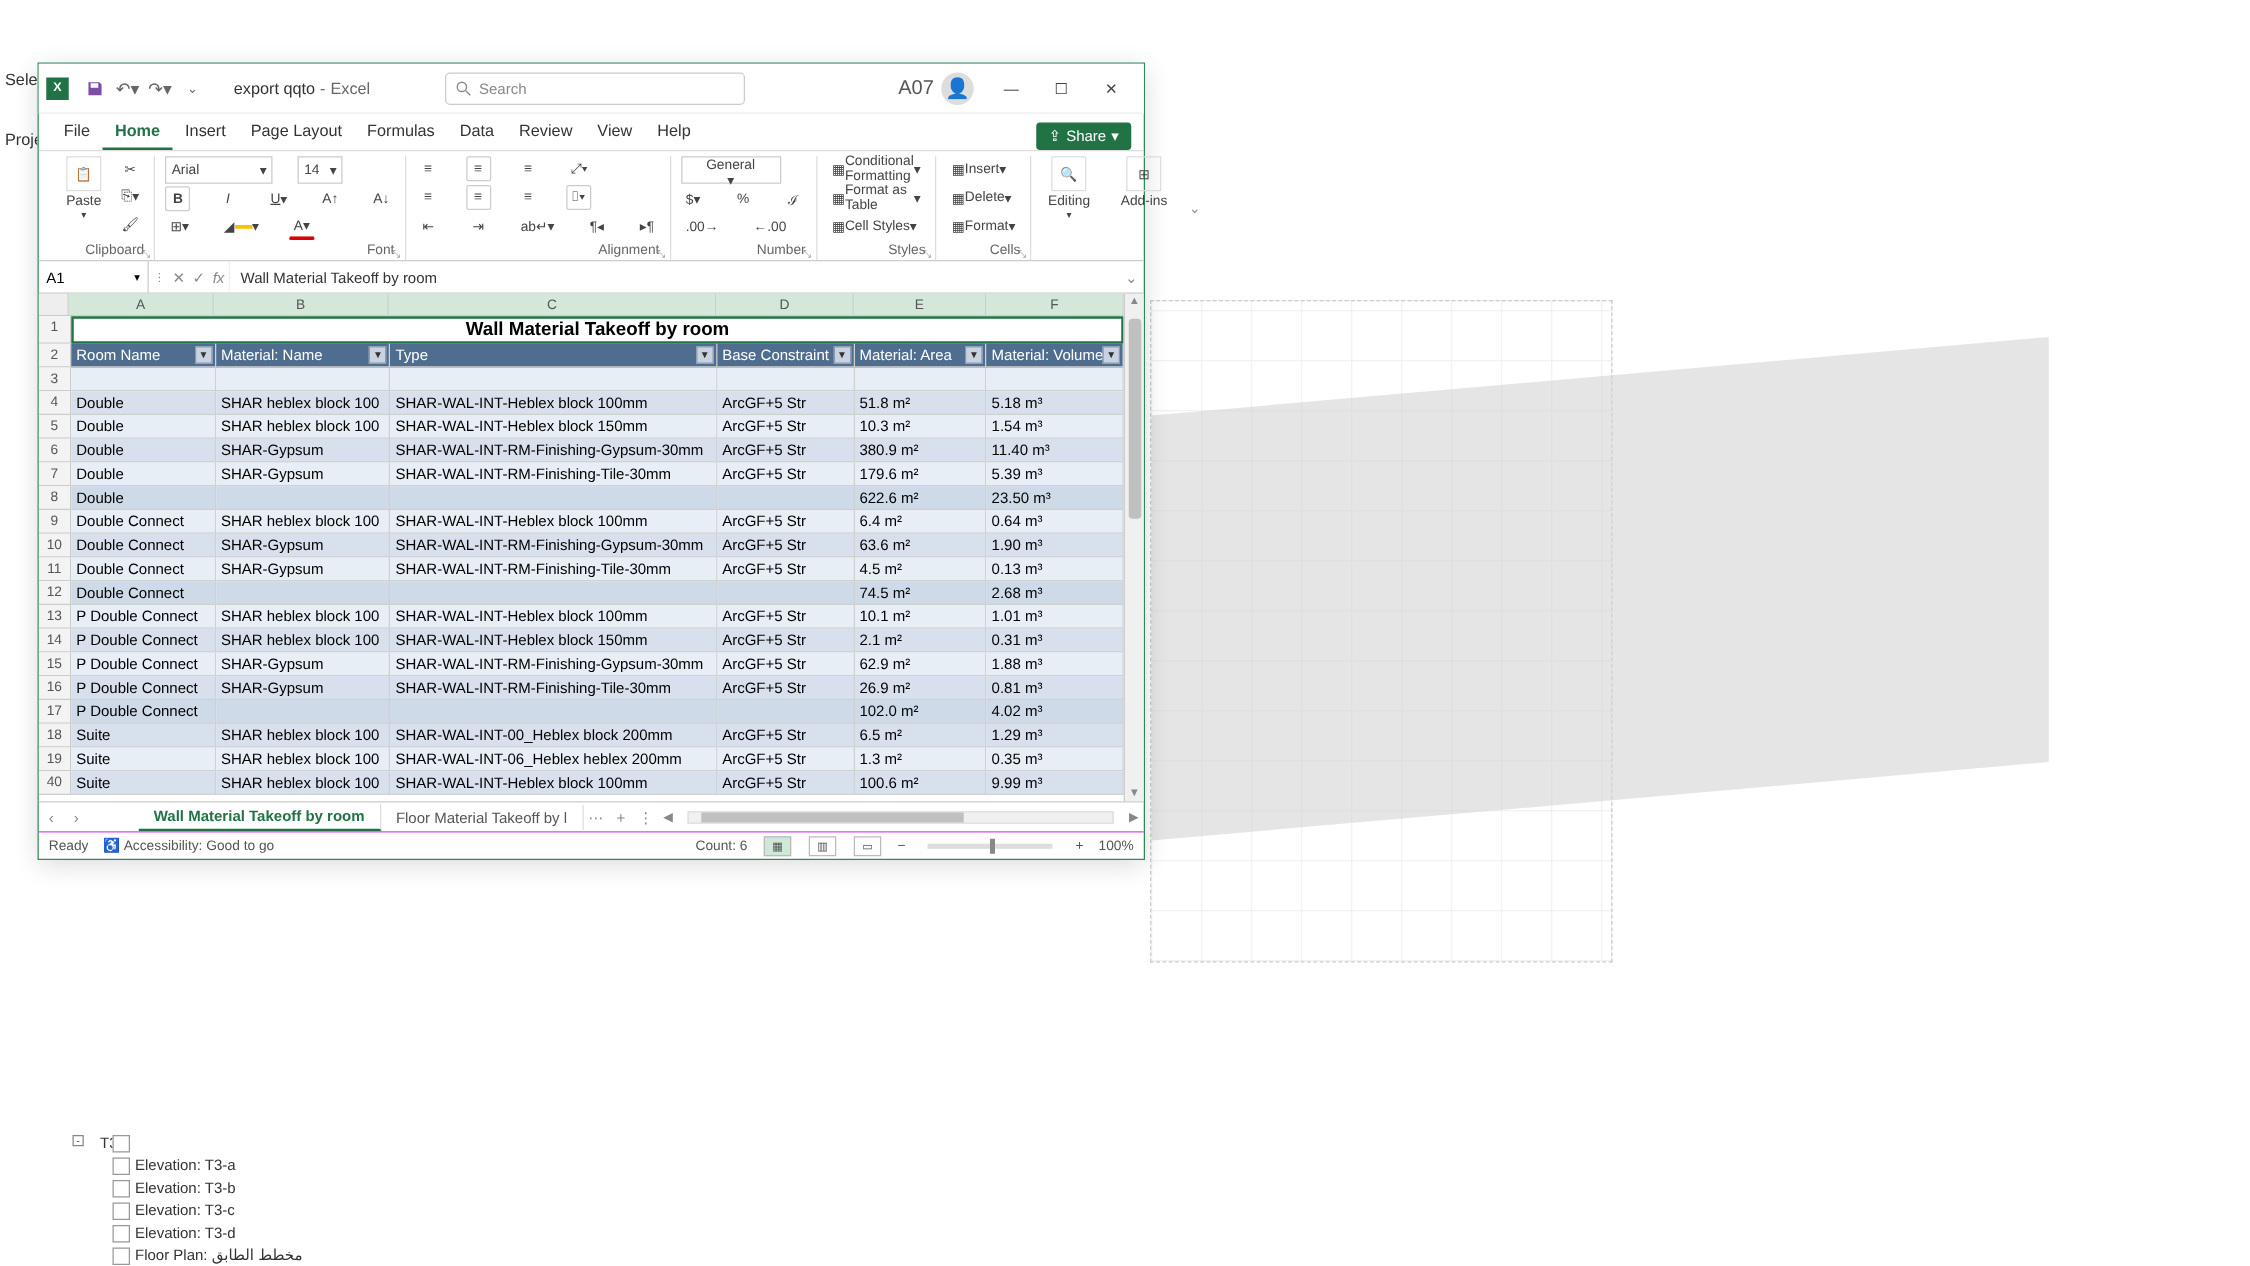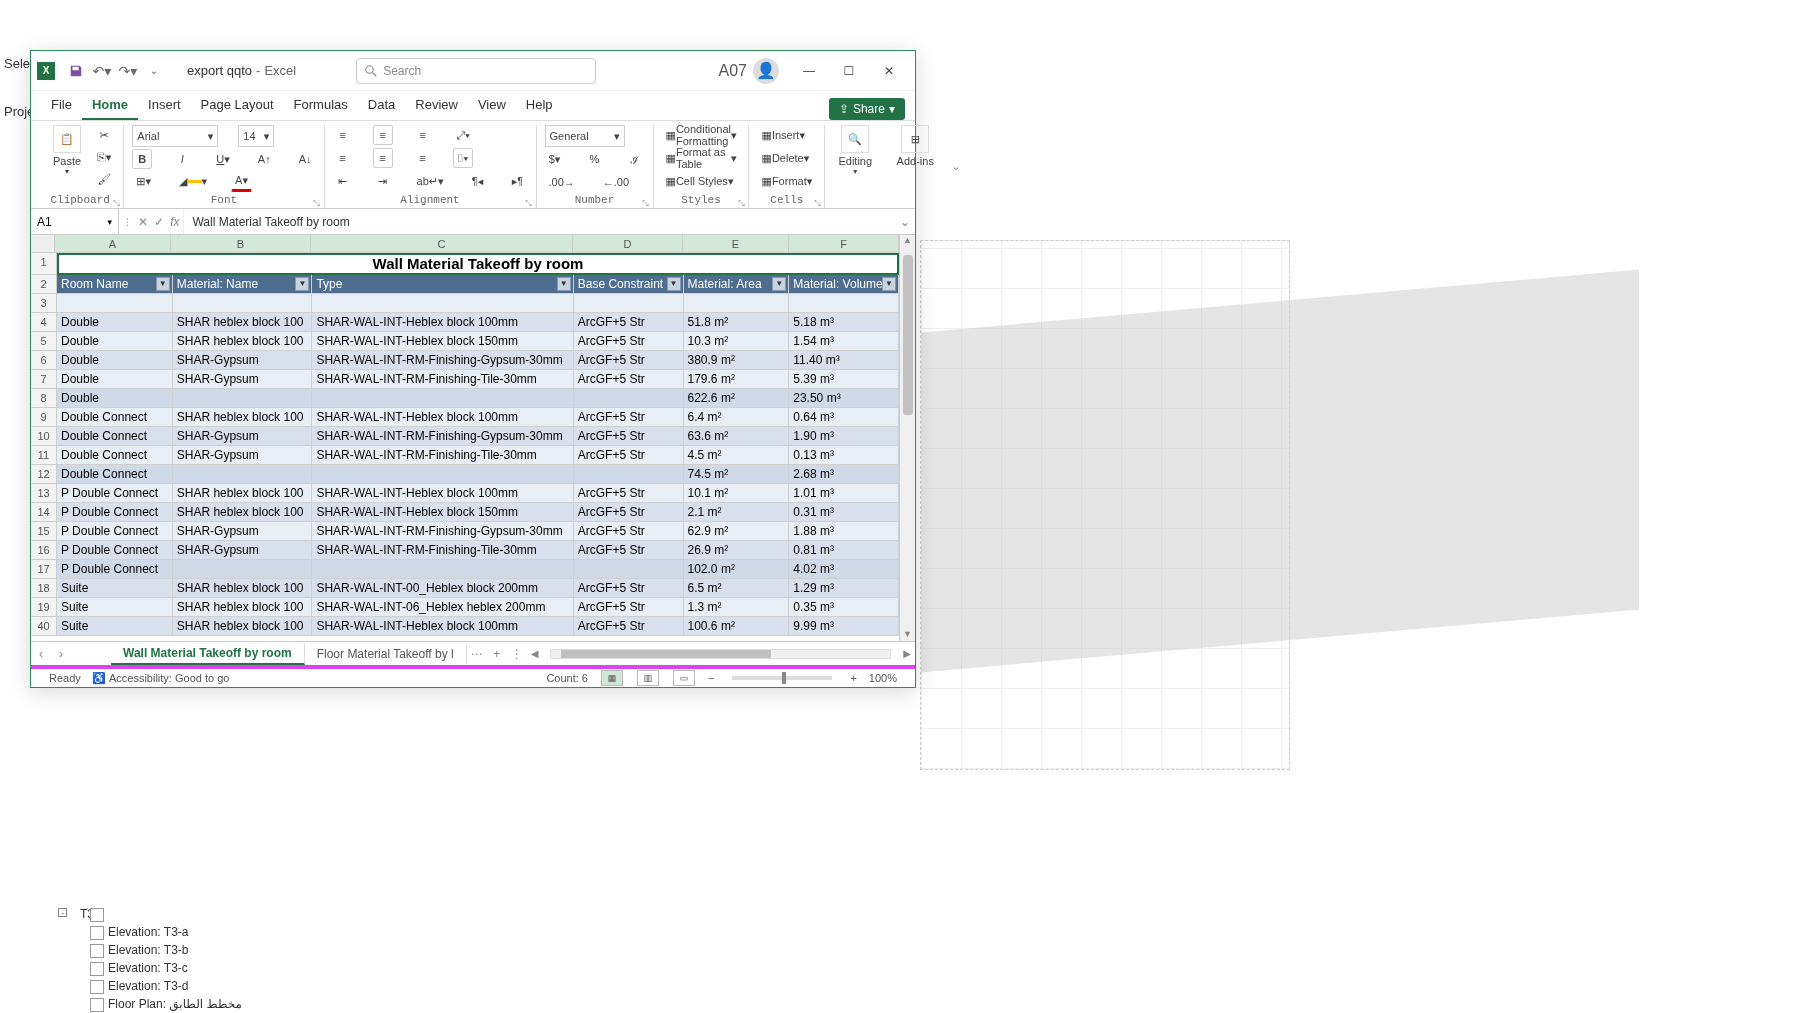--- a/index.html
+++ b/index.html
@@ -37,21 +37,21 @@
 
 
 .ribbon-tabs { height:30px; display:flex; align-items:flex-end; padding:0 10px; font-size:13px; border-bottom:1px solid #ddd; }
 .ribbon-tab { padding:6px 10px; color:#333; cursor:pointer; }
 .ribbon-tab.active { color:#217346; border-bottom:2px solid #217346; font-weight:600; }
 .share-btn { margin-left:auto; background:#217346; color:#fff; font-size:12px; padding:4px 10px; border-radius:3px; display:flex; align-items:center; gap:4px; }
 
 
 .ribbon { height:88px; border-bottom:1px solid #ccc; display:flex; padding:4px 6px 0 6px; font-size:11px; color:#444; }
 .ribbon-group { border-right:1px solid #ddd; padding:0 8px; display:flex; flex-direction:column; justify-content:space-between; position:relative; }
-.ribbon-group-label { text-align:center; font-size:11px; color:#666; padding-bottom:2px; position:relative;font-family:Liberation Mono, monospace; }
+.ribbon-group-label { text-align:right; font-size:11px; color:#666; padding-bottom:2px; position:relative; }
 .ribbon-group-label::after { content:"⤢"; position:absolute; right:-4px; bottom:0; font-size:8px; color:#888; transform:rotate(90deg); }
 .ribbon-row { display:flex; align-items:center; gap:20px; margin-bottom:2px; }
 .rbtn { min-width:20px; height:20px; border:1px solid transparent; display:flex; align-items:center; justify-content:center; padding:0 3px; border-radius:2px; cursor:pointer; }
 .rbtn.boxed { border:1px solid #ccc; }
 .font-select { width:86px; height:22px; border:1px solid #ccc; font-size:11px; padding:0 4px; display:flex; align-items:center; justify-content:space-between; background:#fff; }
 .size-select { width:36px; height:22px; border:1px solid #ccc; font-size:11px; padding:0 4px; display:flex; align-items:center; justify-content:space-between; background:#fff; }
 .big-btn { display:flex; flex-direction:column; align-items:center; width:44px; cursor:pointer; }
 .big-icon { width:28px; height:28px; border:1px solid #ddd; margin-bottom:2px; display:flex; align-items:center; justify-content:center; }
 .color-bar-red { border-bottom:3px solid #d00; }
 .color-bar-yellow { display:inline-block; width:14px; height:3px; background:#ffc000; }
@@ -89,21 +89,21 @@
 
 .sheet-bar { height:24px; border-top:1px solid #ccc; display:flex; align-items:center; font-size:12px; }
 .sheet-nav { width:20px; text-align:center; color:#888; cursor:pointer; }
 .sheet-tab { padding:3px 12px; border-right:1px solid #ddd; cursor:pointer; color:#555; }
 .sheet-tab.active { background:#fff; border-bottom:2px solid #217346; color:#217346; font-weight:600; }
 .sheet-add { width:20px; text-align:center; color:#888; }
 .hscroll { flex:1; margin:0 8px; height:10px; background:#f0f0f0; border:1px solid #ddd; position:relative; }
 .hscroll-thumb { position:absolute; left:10px; top:0; height:100%; width:210px; background:#c0c0c0; }
 
 
-.status-bar { height:22px; border-top:4px solid #d946ef; display:flex; align-items:center; font-size:11px; color:#555; padding:0 18px; gap:12px; }
+.status-bar { height:22px; border-top:1px solid #d946ef; display:flex; align-items:center; font-size:11px; color:#555; padding:0 8px; gap:12px; }
 .sb-spacer { flex:1; }
 .view-btn { width:22px; height:16px; border:1px solid #bbb; margin:0 1px; display:inline-flex; align-items:center; justify-content:center; font-size:9px; }
 .view-btn.active { background:#d0e8d8; }
 .zoom-slider { width:100px; height:4px; background:#ddd; position:relative; margin:0 6px; }
 .zoom-slider::after { content:""; position:absolute; left:50%; top:-4px; width:4px; height:12px; background:#888; }
 
 svg { display:block; }
 </style>
 </head>
 <body>
@@ -250,21 +250,21 @@
         <div class="rbtn">⇥</div>
         <div class="rbtn">ab↵▾</div>
         <div class="rbtn">¶◂</div>
         <div class="rbtn">▸¶</div>
       </div>
       <div class="ribbon-group-label">Alignment</div>
     </div>
 
     <div class="ribbon-group">
       <div class="ribbon-row">
-        <div class="font-select" style="width:80px;">
+        <div class="font-select" style="width:80px;flex-direction:column;">
             <span>General</span>
             <span>▾</span>
           </div>
       </div>
       <div class="ribbon-row">
         <div class="rbtn">$▾</div>
         <div class="rbtn">%</div>
         <div class="rbtn">ℐ</div>
       </div>
       <div class="ribbon-row">

